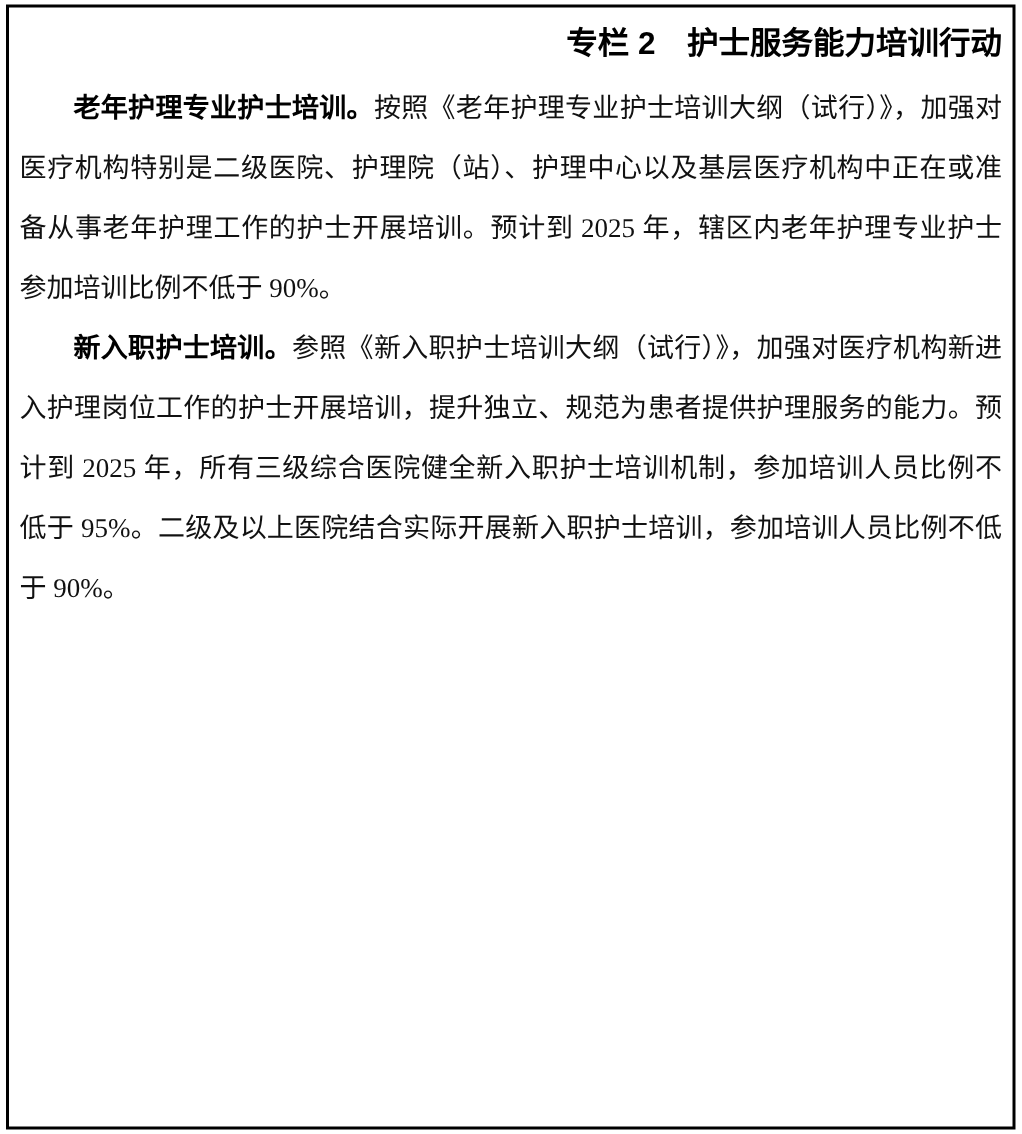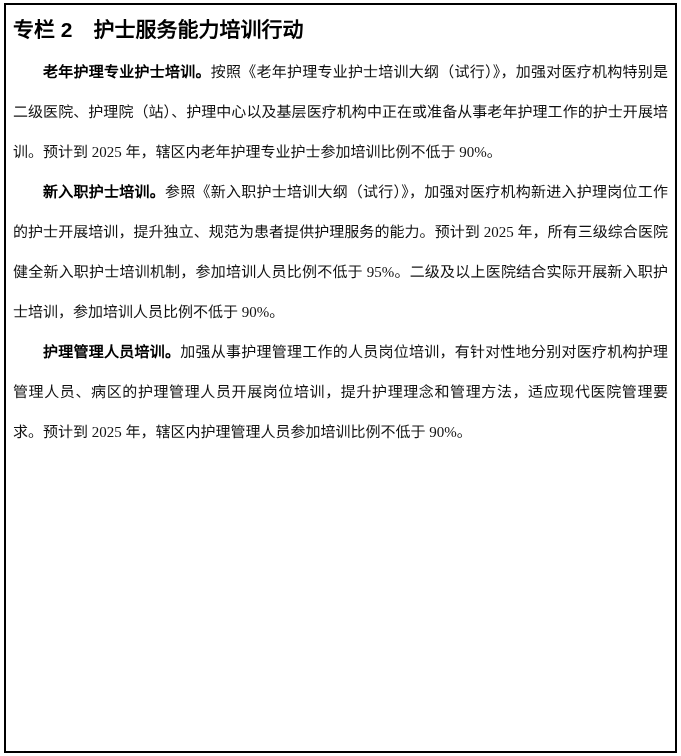--- a/index.html
+++ b/index.html
@@ -25,28 +25,28 @@
     border: 2px solid #000000;
     box-sizing: border-box;
     padding: 3px 7px 6px 7px;
     overflow: hidden;
   }
   .panel-title {
     font-family: "Liberation Sans", "DejaVu Sans", sans-serif;
     font-weight: bold;
     font-size: 21px;
     line-height: 44px;
-    text-align: left;
+    text-align: right;
     color: #000000;
     margin: 0;
     white-space: pre;
   }
   .panel-body p.para {
     margin: 0;
-    font-size: 15px;
+    font-size: 18px;
     line-height: 40px;
     text-align: justify;
     text-justify: inter-ideograph;
     text-indent: 2em;
     word-break: break-all;
   }
   .para-lead {
     font-weight: bold;
     color: #000000;
   }
@@ -64,18 +64,15 @@
     <div class="panel-body">
       <p class="para">
         <span class="para-lead">老年护理专业护士培训。</span><span class="para-text">按照《老年护理专业护士培训大纲（试行）》，加强对医疗机构特别是二级医院、护理院（站）、护理中心以及基层医疗机构中正在或准备从事老年护理工作的护士开展培训。预计到 2025 年，辖区内老年护理专业护士参加培训比例不低于 90%。</span>
       </p>
 
 
       <p class="para">
         <span class="para-lead">新入职护士培训。</span><span class="para-text">参照《新入职护士培训大纲（试行）》，加强对医疗机构新进入护理岗位工作的护士开展培训，提升独立、规范为患者提供护理服务的能力。预计到 2025 年，所有三级综合医院健全新入职护士培训机制，参加培训人员比例不低于 95%。二级及以上医院结合实际开展新入职护士培训，参加培训人员比例不低于 90%。</span>
       </p>
 
-      <p class="para">
-        <span class="para-lead">护理管理人员培训。</span><span class="para-text">加强从事护理管理工作的人员岗位培训，有针对性地分别对医疗机构护理管理人员、病区的护理管理人员开展岗位培训，提升护理理念和管理方法，适应现代医院管理要求。预计到 2025 年，辖区内护理管理人员参加培训比例不低于 90%。</span>
-      </p>
     </div>
   </div>
 </div>
 
 </body></html>

